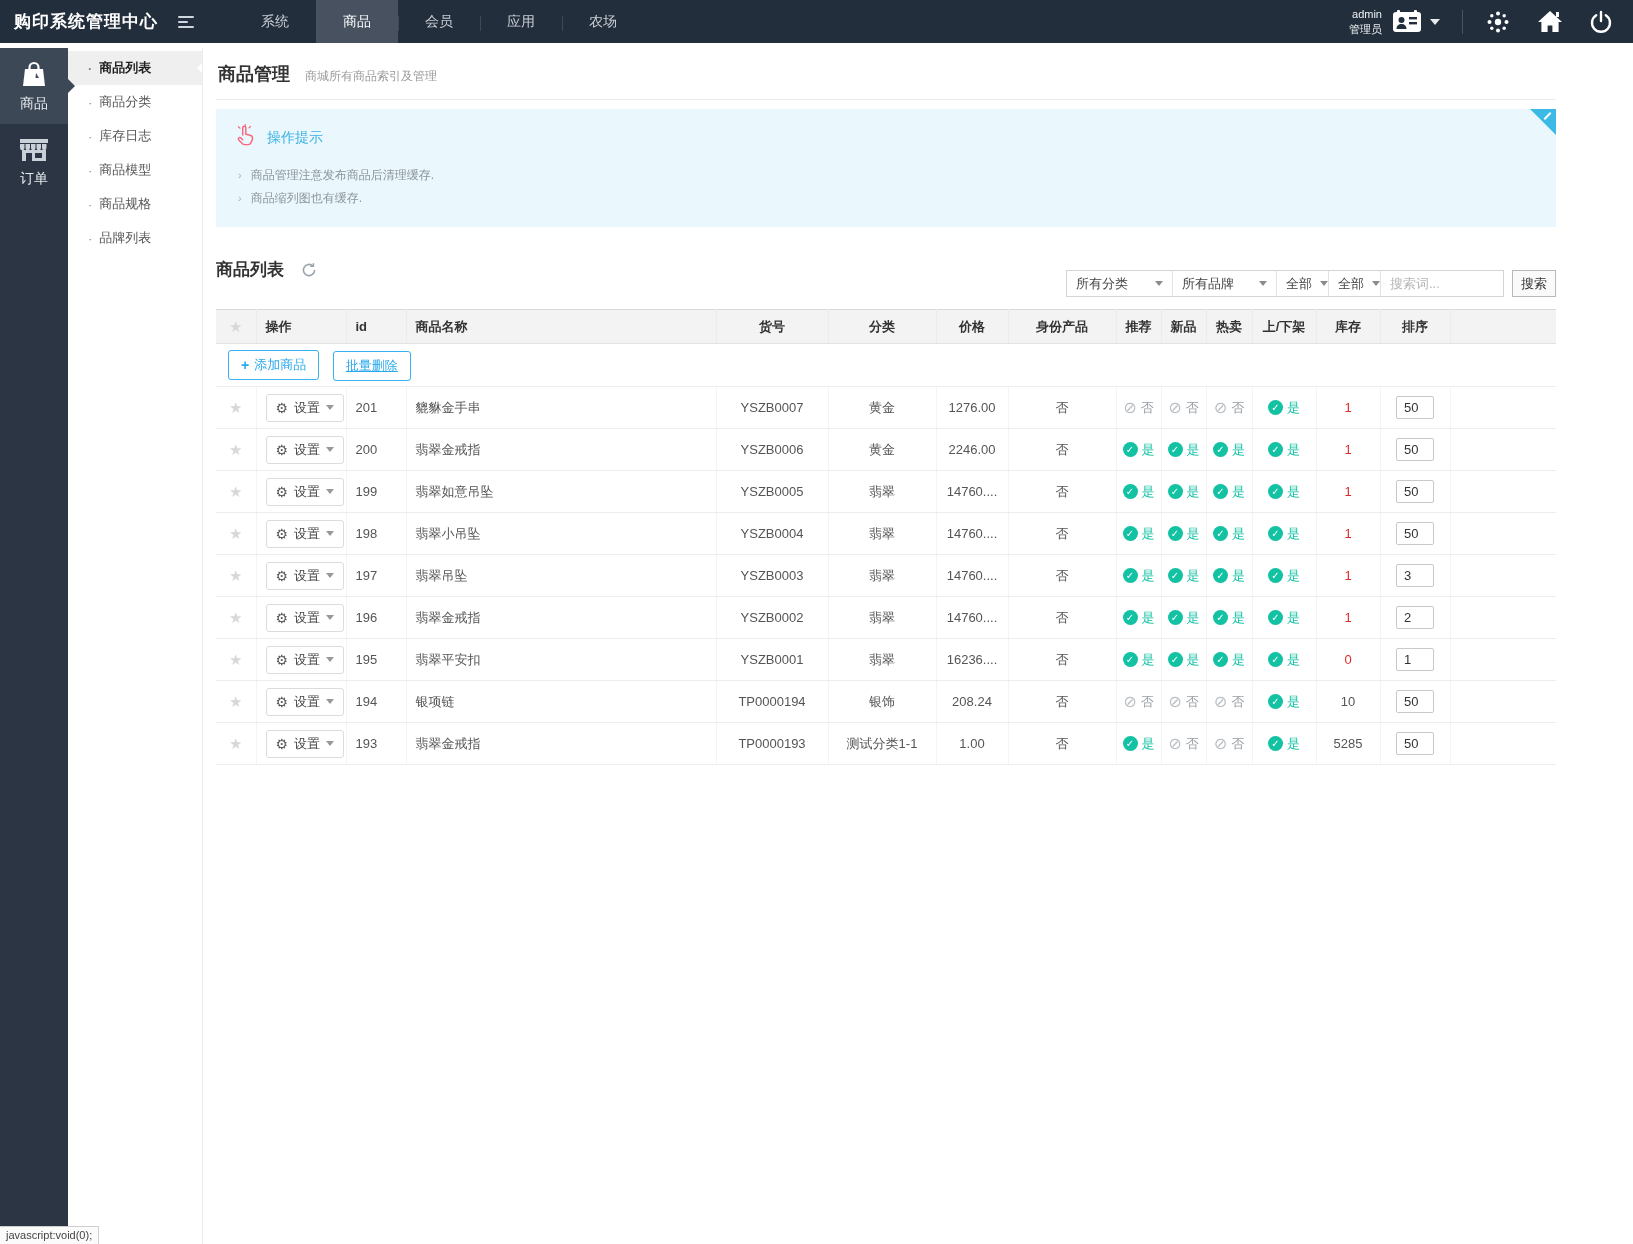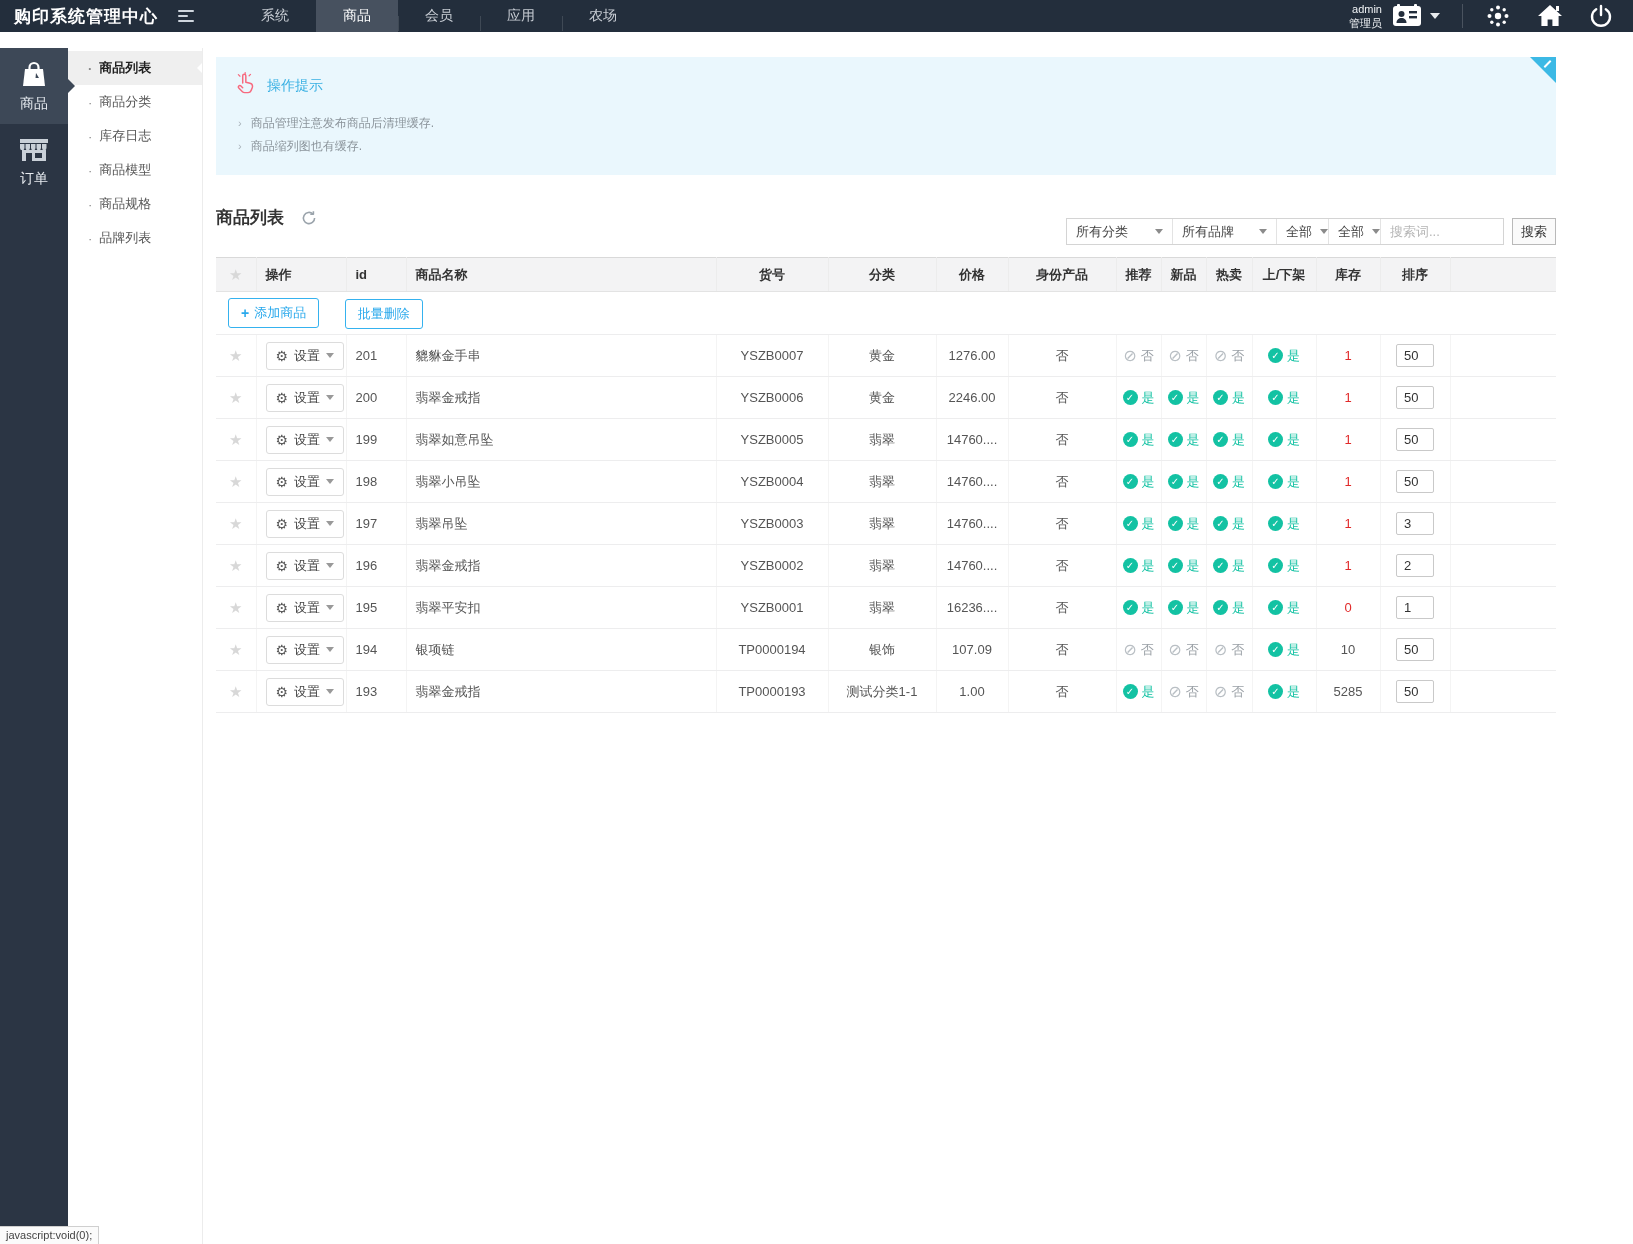--- a/index.html
+++ b/index.html
@@ -1,20 +1,20 @@
 <!DOCTYPE html>
 <html><head>
 <meta charset="utf-8">
 <style>
   *{margin:0;padding:0;box-sizing:border-box;}
   html,body{width:1633px;height:1244px;}
   body{font-family:"Liberation Sans","DejaVu Sans",sans-serif;background:#fff;position:relative;overflow:hidden;}
 
   
-  .topbar{height:32px;background:#232e3c;display:flex;align-items:stretch;color:#fff;position:relative;z-index:3;}
+  .topbar{height:43px;background:#232e3c;display:flex;align-items:stretch;color:#fff;position:relative;z-index:3;}
   .brand{display:flex;align-items:center;padding-left:14px;width:172px;font-size:17px;font-weight:bold;letter-spacing:1px;color:#fff;}
   .toggle{width:36px;display:flex;flex-direction:column;justify-content:center;align-items:flex-start;gap:3px;cursor:pointer;padding-left:6px;}
   .toggle i{display:block;height:2px;background:#cfd6de;border-radius:1px;}
   .toggle i:nth-child(1){width:16px;}
   .toggle i:nth-child(2){width:10px;}
   .toggle i:nth-child(3){width:16px;}
   .nav{display:flex;margin-left:26px;}
   .nav-item{padding:0 27px;display:flex;align-items:center;font-size:14px;color:#c8cdd4;position:relative;cursor:pointer;}
   .nav-item+.nav-item::before{content:'';position:absolute;left:0;top:16px;height:15px;width:1px;background:rgba(255,255,255,.13);}
   .nav-item.active{background:#47515f;color:#fff;}
@@ -79,21 +79,21 @@
   table{width:100%;border-collapse:collapse;table-layout:fixed;}
   thead th{background:#f3f3f4;height:34px;font-size:13px;color:#333;font-weight:bold;border-top:1px solid #d9d9d9;border-bottom:1px solid #e3e3e3;border-right:1px solid #ececec;text-align:center;}
   thead th.al{text-align:left;padding-left:9px;}
   thead th:last-child{border-right:none;}
   tbody td{height:42px;border-bottom:1px solid #ededee;border-right:1px solid #f4f4f4;font-size:13px;color:#555;text-align:center;vertical-align:middle;}
   tbody td:last-child{border-right:none;}
   tbody td.al{text-align:left;padding-left:9px;}
   tr.btn-row td{height:43px;text-align:left;padding-left:12px;border-right:none;}
   .blue-btn{display:inline-flex;align-items:center;gap:5px;border:1px solid #35b2ef;color:#2aa9ec;background:#fff;border-radius:3px;padding:5px 12px;font-size:13px;cursor:pointer;font-family:inherit;}
   .blue-btn .plus{font-weight:bold;font-size:14px;line-height:1;}
-  .blue-btn + .blue-btn{margin-left:22px;}
+  .blue-btn + .blue-btn{margin-left:10px;text-decoration:underline;}
   .star{color:#d8d8d8;font-size:15px;cursor:pointer;}
   .set-btn{display:inline-flex;align-items:center;gap:6px;border:1px solid #dcdcdc;background:#fff;border-radius:3px;padding:4px 9px;font-size:13px;color:#444;cursor:pointer;font-family:inherit;}
   .set-btn .gear{font-size:14px;color:#5a5a5a;line-height:1;}
   .set-btn .scaret{width:0;height:0;border-left:4px solid transparent;border-right:4px solid transparent;border-top:5px solid #999;}
   .st{display:inline-flex;align-items:center;gap:4px;font-size:13px;cursor:pointer;}
   .st.yes{color:#13c2a3;}
   .st.yes .ic{width:15px;height:15px;background:#13c2a3;border-radius:50%;color:#fff;font-size:10px;display:inline-flex;align-items:center;justify-content:center;font-style:normal;line-height:1;}
   .st.no{color:#9aa0a6;}
   .st.no .ic{color:#b9bfc4;font-size:16px;font-style:normal;line-height:1;}
   .stock-warn{color:#e12a2a;}
@@ -212,20 +212,24 @@
       <span>商品规格</span>
     </div>
     <div class="sub-item">
       <span class="dot">·</span>
       <span>品牌列表</span>
     </div>
   </div>
 
 <div class="main">
   <div class="content">
+    <div class="page-head">
+      <span class="page-title">商品管理</span>
+      <span class="page-sub">商城所有商品索引及管理</span>
+    </div>
 
     <div class="alert">
       <span class="alert-ribbon"></span>
       <span class="alert-ribbon-minus"></span>
       <div class="alert-title">
         <span>
           <svg width="22" height="24" viewBox="0 0 24 26" fill="none" stroke="#f7697e" stroke-width="1.6" stroke-linecap="round" stroke-linejoin="round">
               <path d="M9.5 12 V4 a1.7 1.7 0 0 1 3.4 0 v7 l4.6 1.1 c1.6 .4 2.7 1.8 2.7 3.4 0 .5 -.1 1 -.3 1.5 l-1.3 3.2 c-.5 1.3 -1.8 2.2 -3.2 2.2 h-3.8 c-.9 0 -1.8 -.4 -2.4 -1 l-4 -4 c-.6 -.6 -.6 -1.7 0 -2.3 .6 -.6 1.6 -.6 2.3 0 l2 2"></path>
               <path d="M6.5 4.5 L4.8 2.8 M12.2 1.8 V.5 M16.5 4 l1.5 -1.5" stroke-width="1.3"></path>
             </svg>
@@ -489,21 +493,21 @@
     <td><span class="star">★</span></td>
     <td class="al"><button class="set-btn">
                   <span class="gear">⚙</span>
                   <span class="slbl">设置</span>
                   <span class="scaret"></span>
                 </button></td>
     <td class="al">194</td>
     <td class="al">银项链</td>
     <td>TP0000194</td>
     <td>银饰</td>
-    <td>107.09</td>
+    <td>208.24</td>
     <td>否</td>
     <td><span class="st no"><i class="ic">⊘</i>否</span></td>
     <td><span class="st no"><i class="ic">⊘</i>否</span></td>
     <td><span class="st no"><i class="ic">⊘</i>否</span></td>
     <td><span class="st yes"><i class="ic">✓</i>是</span></td>
     <td>10</td>
     <td><input class="sort-input" value="50" style=""></td>
     <td></td>
   </tr>
 

